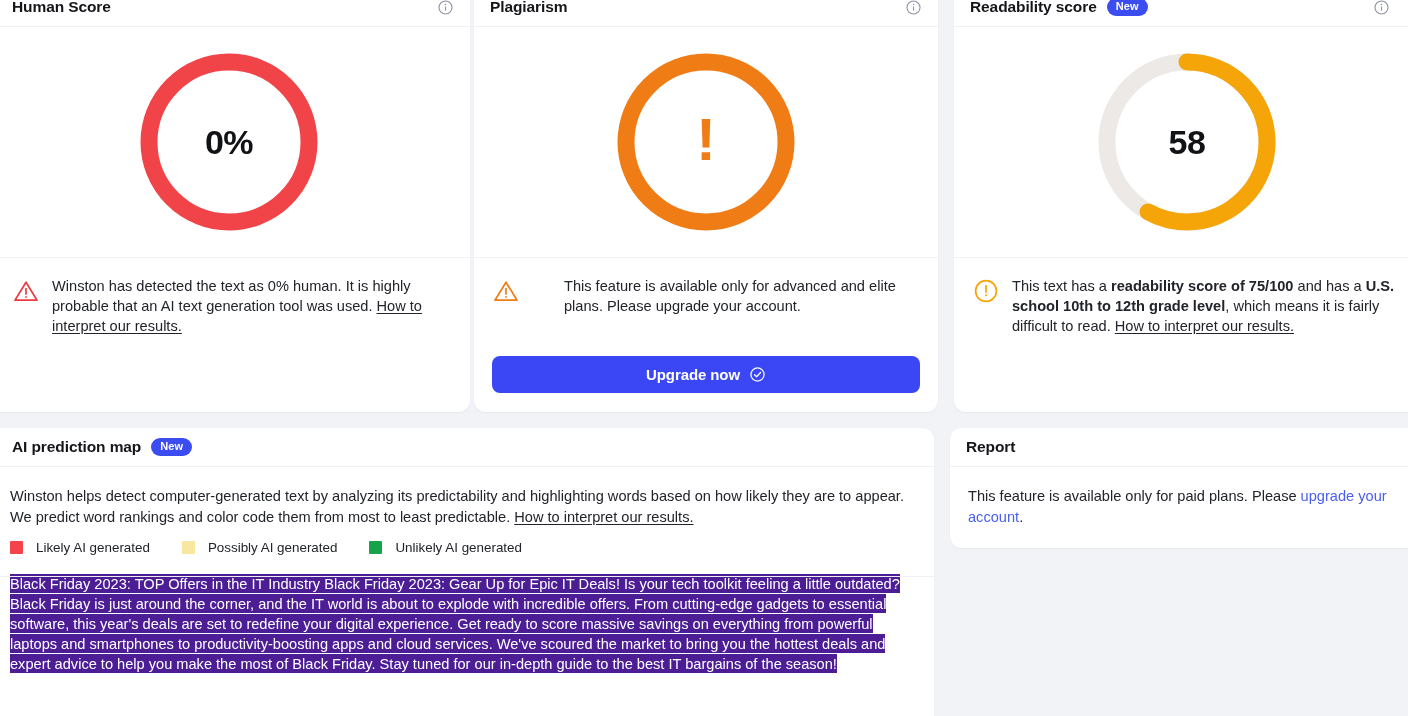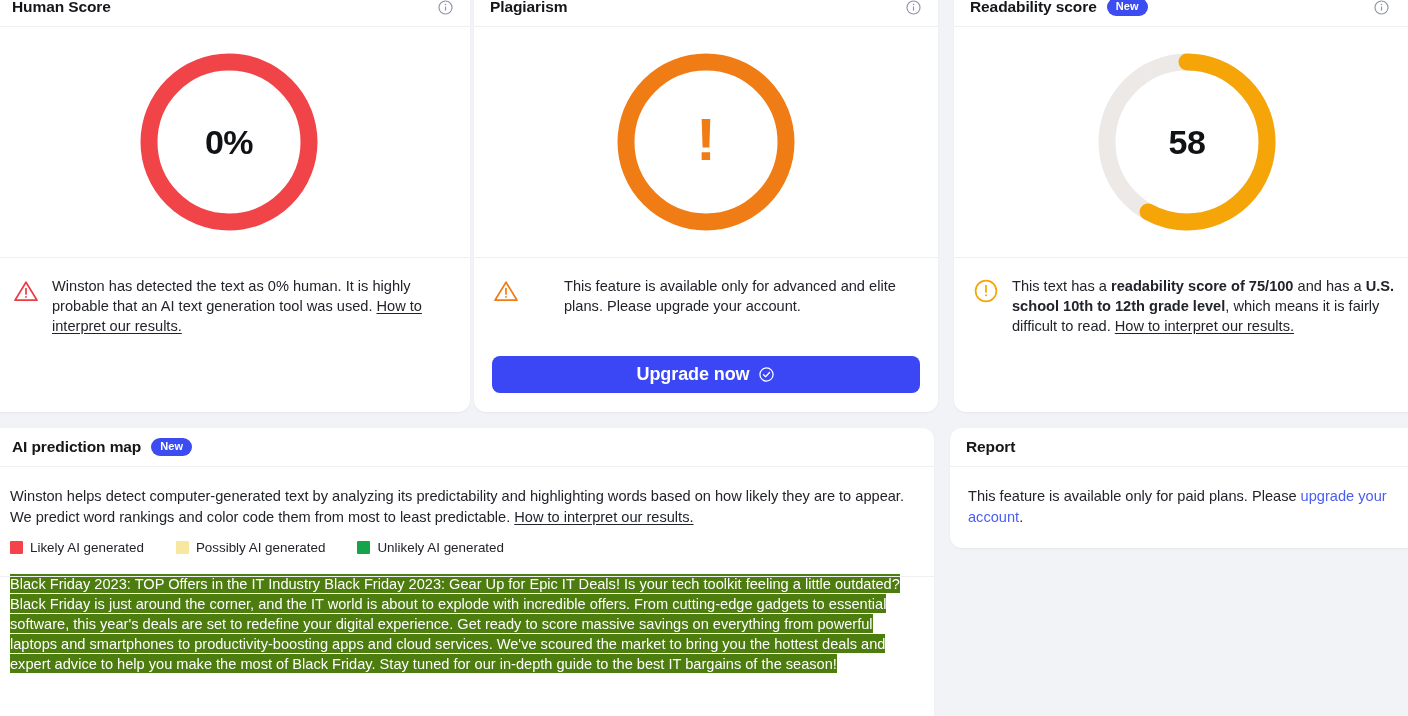--- a/index.html
+++ b/index.html
@@ -99,21 +99,21 @@
   
   .btn-upgrade {
     position: absolute;
     left: 18px; right: 18px; bottom: 19px;
     height: 37px;
     background: #3b47f5;
     color: #fff;
     border: none;
     border-radius: 8px;
     font-family: inherit;
-    font-size: 18px;
+    font-size: 15px;
     font-weight: bold;
     letter-spacing: -0.1px;
     display: flex;
     align-items: center;
     justify-content: center;
     gap: 9px;
     cursor: pointer;
   }
   .btn-upgrade svg { width:17px; height:17px; display:block; }
 
@@ -125,36 +125,36 @@
     padding: 19px 16px 0 10px;
   }
   .desc a.u { color:#22242b; text-decoration: underline; text-underline-offset: 2px; }
 
   .legend {
     display: flex;
     align-items: center;
     gap: 0;
     padding: 13px 0 0 10px;
   }
-  .legend-item { display:flex; align-items:center; gap:7px; margin-right: 32px; text-align: right; }
+  .legend-item { display:flex; align-items:center; gap:13px; margin-right: 32px; text-align: right; }
   .swatch { width: 13px; height: 13px; border-radius: 1px; flex:0 0 auto; }
   .legend-label { font-size: 13.4px; color: #22242b; }
 
   .legend-divider {
     position: absolute; left:0; right:0;
     border-top: 1px solid #f0f0f2;
   }
 
   .hltext {
     padding: 12px 10px 0 10px;
     font-size: 14.6px;
     line-height: 20px;
   }
   .hltext span.hl {
-    background: #4d7c0f;
+    background: #4c1d95;
     color: #ffffff;
     box-decoration-break: clone;
     -webkit-box-decoration-break: clone;
     padding: 1.5px 0;
   }
 
   
   .report-body {
     padding: 19px 20px 0 18px;
     font-size: 14.6px;

